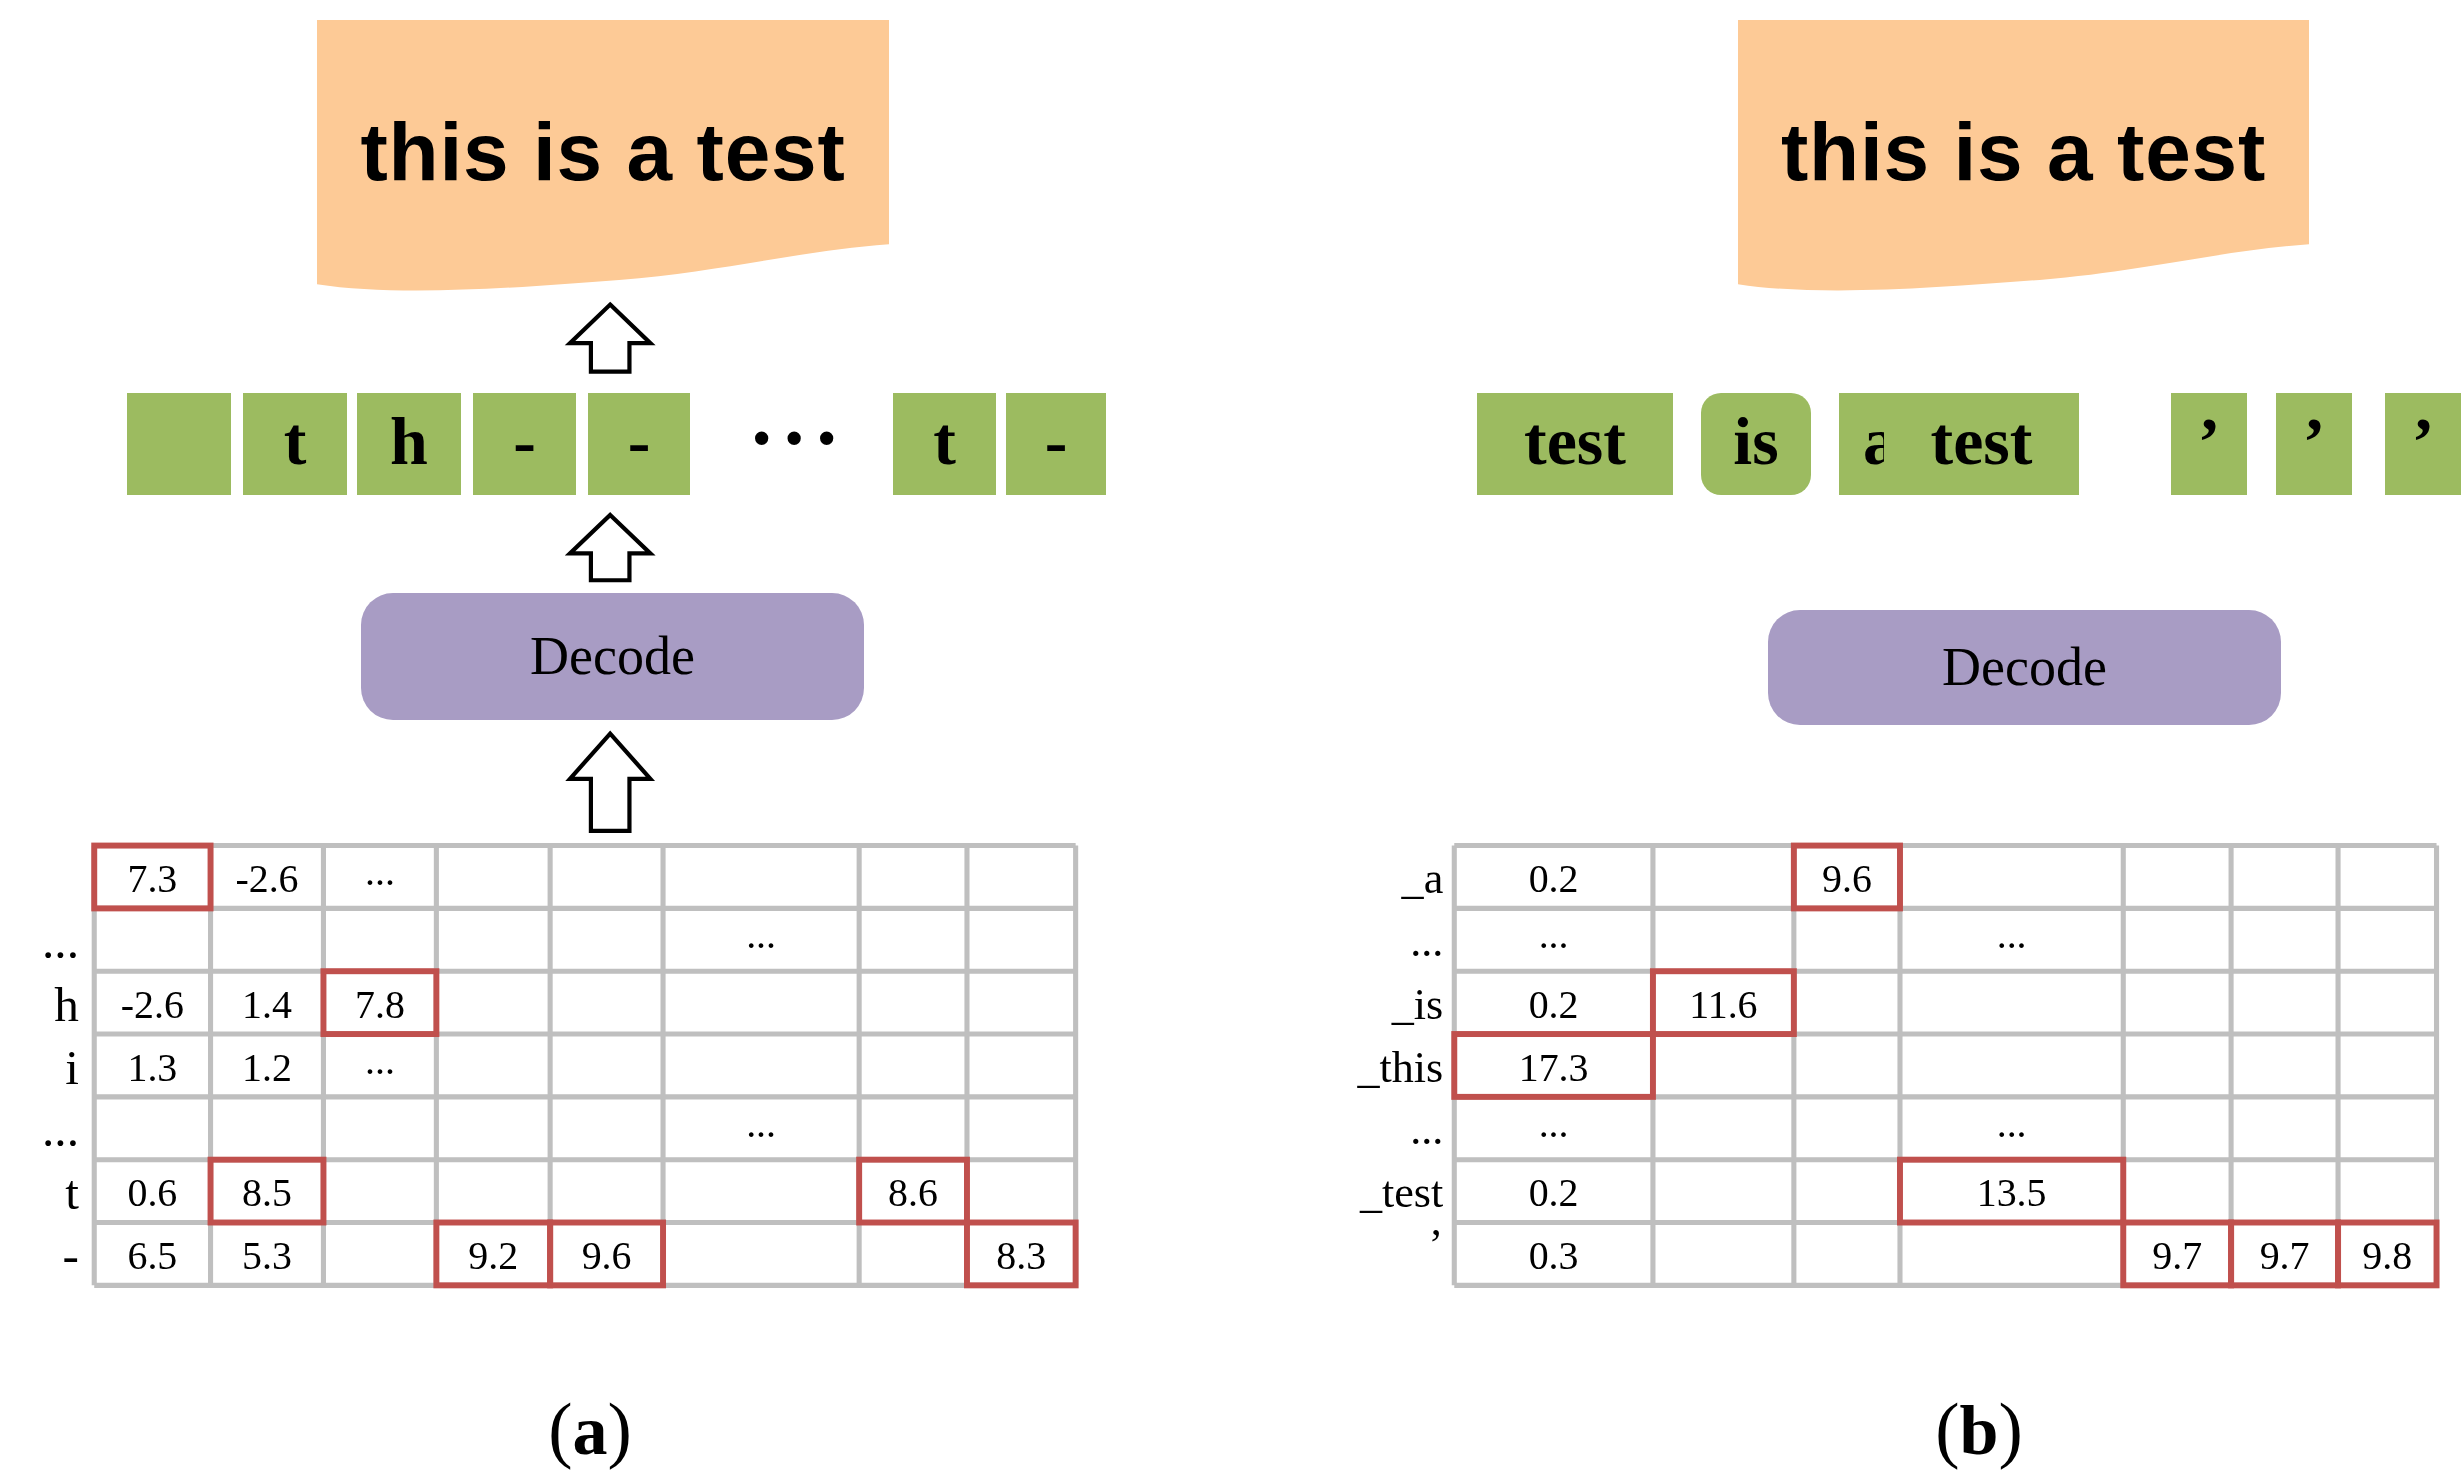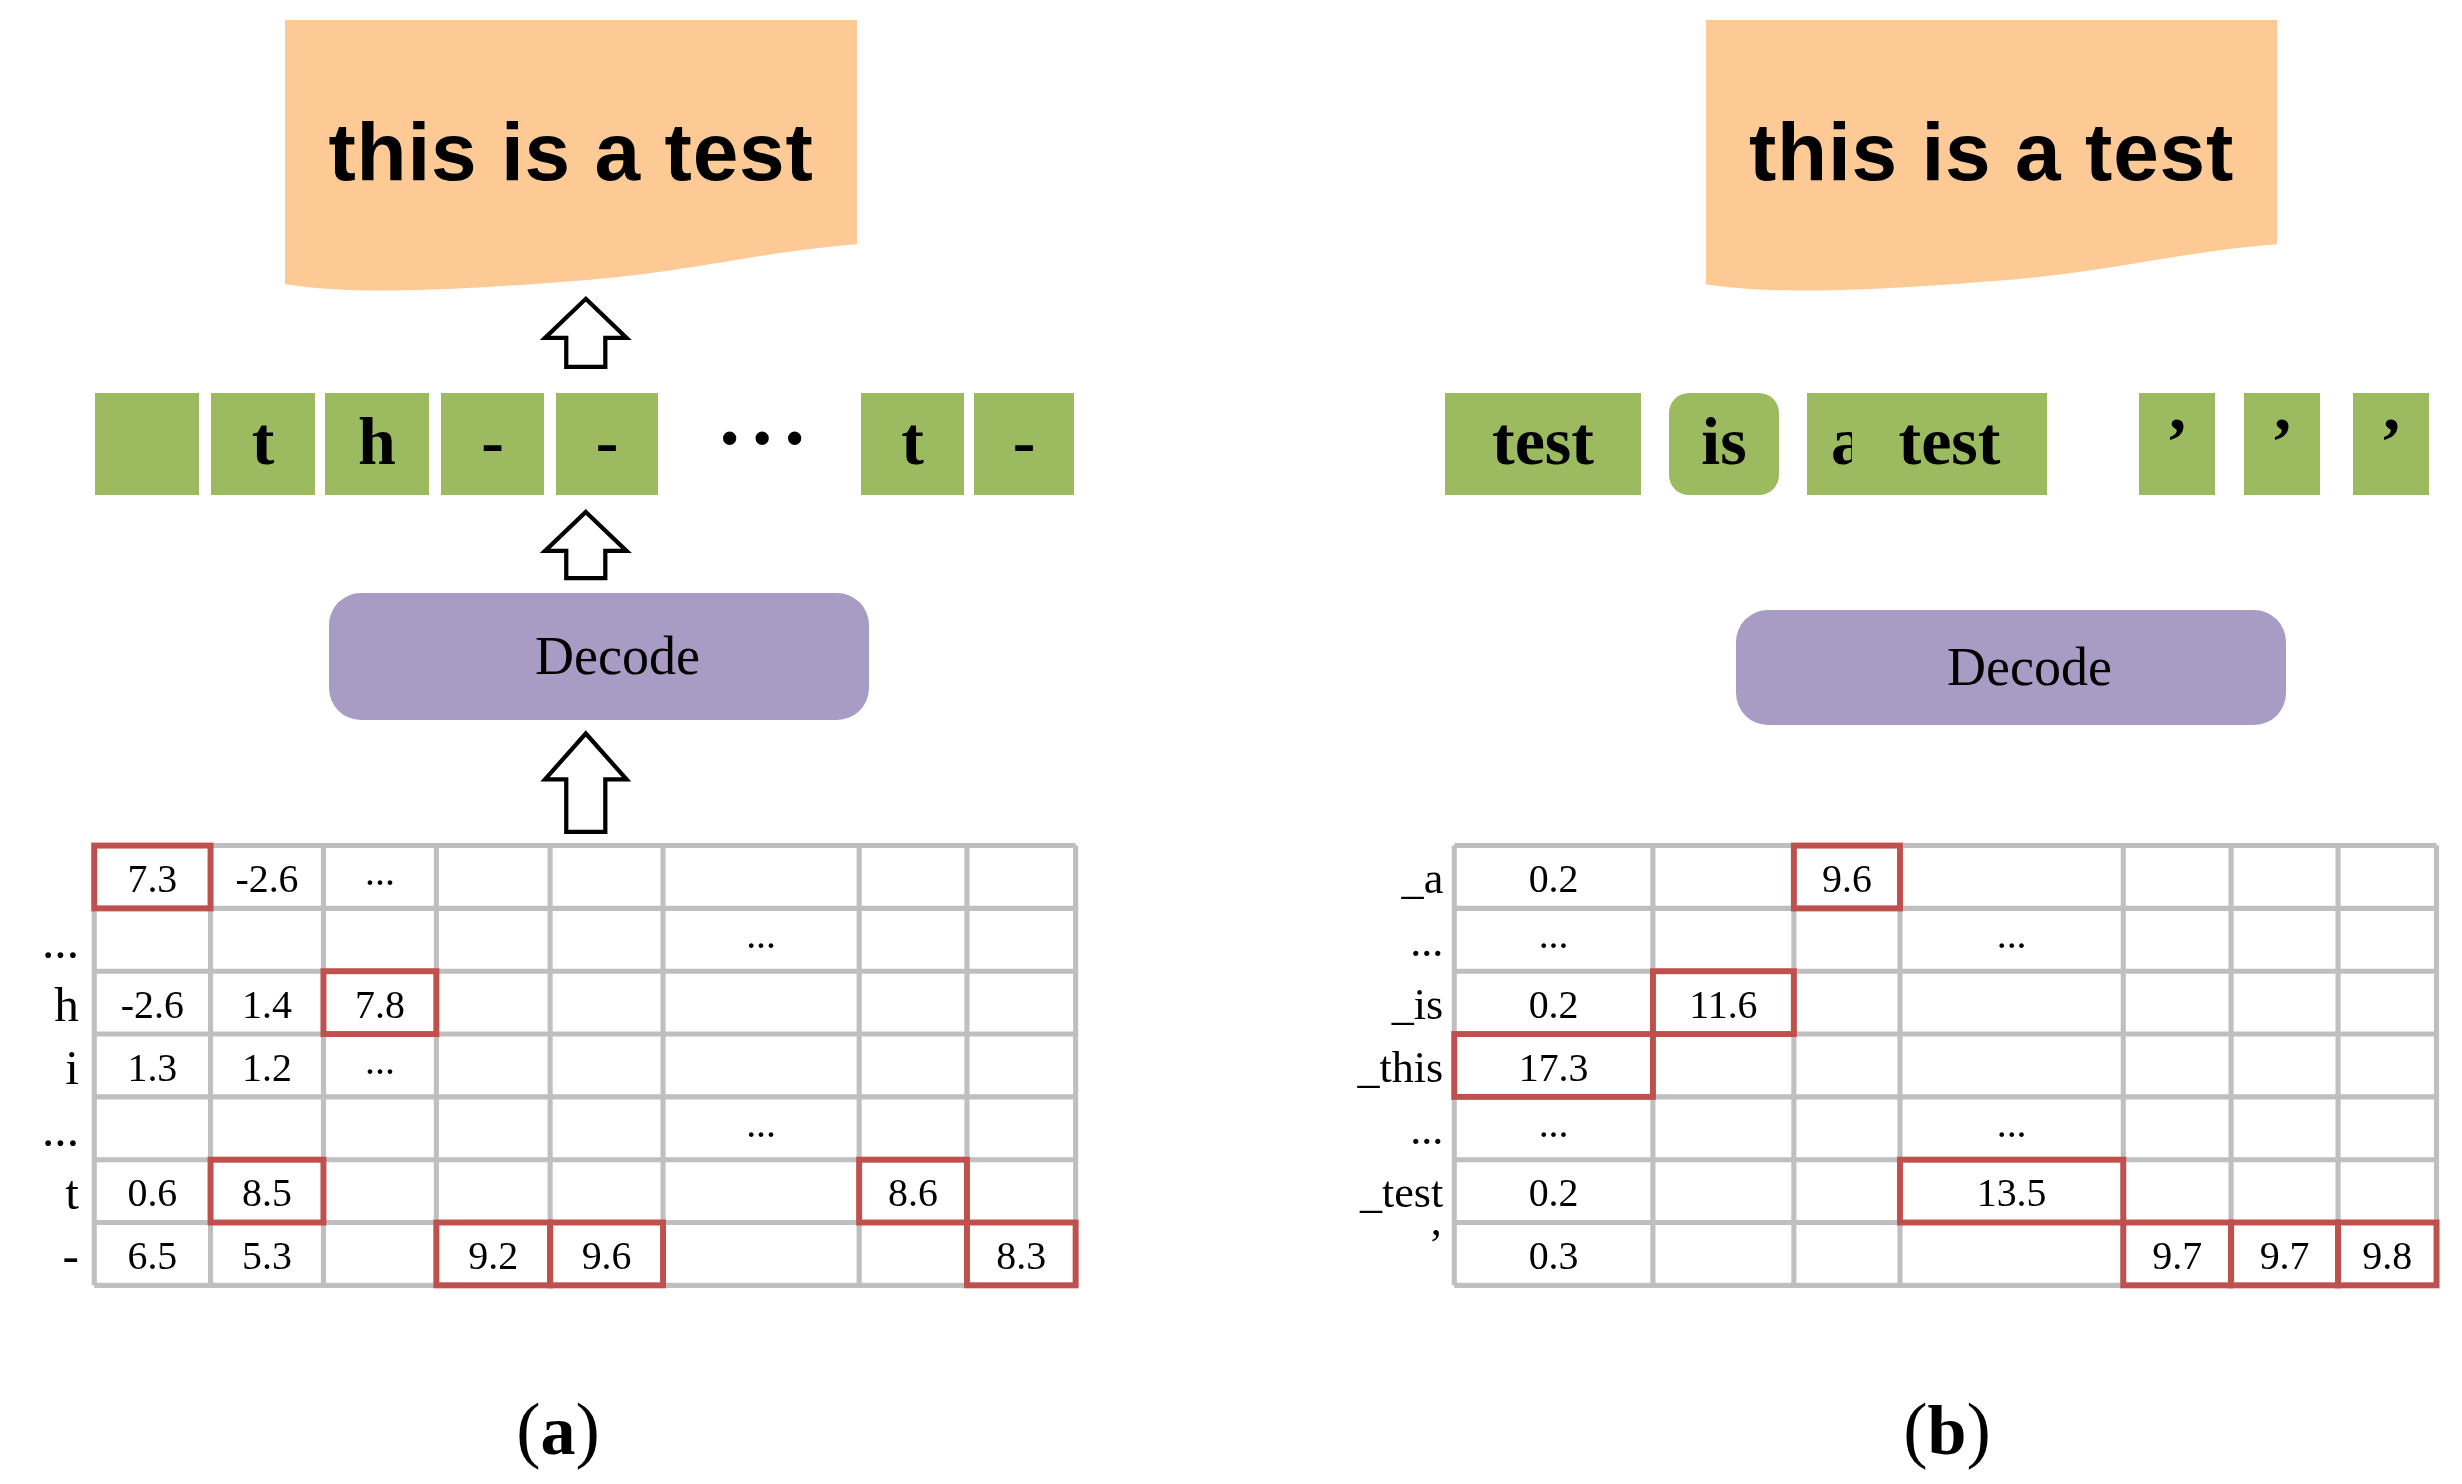--- a/index.html
+++ b/index.html
@@ -1,20 +1,20 @@
 <!DOCTYPE html>
 <html style="--green: #9CBB60; --orange: #FDCA96; --purple: #A89CC4; --red: #C0504D; --grid: #BFBFBF;font-size:13.6px"><head>
 <meta charset="utf-8">
 <style>
   html,body { margin:0; padding:0; background:#ffffff; }
   .canvas {
     position:relative; width:2462px; height:1484px; background:#fff;
     font-family:"Liberation Serif", serif; color:#000; overflow:hidden;
   }
-  .panel { position:absolute; inset:0; pointer-events:none; }
+  .panel { position:absolute; inset:0; pointer-events:none;margin-left:32px; }
 
   
   .banner { position:absolute; }
   .banner-a { left:285px; top:20.4px; width:572px; height:282px; }
   .banner-b { left:1706px; top:20.4px; width:571px; height:282px; }
   .banner-shape { position:absolute; inset:0; width:100%; height:100%; }
   .banner-text {
     position:absolute; left:0; right:0; top:88px; height:88px; line-height:88px;
     text-align:center; font-family:"Liberation Sans", sans-serif;
     font-weight:700; font-size:82px; letter-spacing:0.8px;
@@ -22,21 +22,21 @@
 
   .arrows { position:absolute; inset:0; width:100%; height:100%; }
   .arrows polygon { fill:#ffffff; stroke:#000; stroke-width:5; stroke-linejoin:miter; }
 
   .token { position:absolute; top:393px; height:102px; background:var(--green,#9CBB60);
     text-align:center; font-weight:700; font-size:68px; line-height:97px; }
   .token-gap { position:absolute; top:393px; height:102px; background:transparent;
     text-align:center; font-weight:700; font-size:82px; line-height:92px; letter-spacing:5.1px; }
 
   .decode { position:absolute; background:var(--purple,#A89CC4); border-radius:32px;
-    text-align:center; font-size:54px;padding-left:37px; }
+    text-align:center; font-size:54px; }
   .decode-a { left:329px; top:593px; width:503px; height:127px; line-height:127px; }
   .decode-b { left:1736px; top:610px; width:513px; height:115px; line-height:115px; }
 
   .tables { position:absolute; left:0; top:0; width:2462px; height:1484px; }
   .tables text { font-family:"Liberation Serif", serif; fill:#000; }
 
   .caption { position:absolute; top:1382px; width:272px; text-align:center;
     font-size:70px; line-height:95px; }
   .caption-a { left:422px; }
   .caption-b { left:1811px; }

